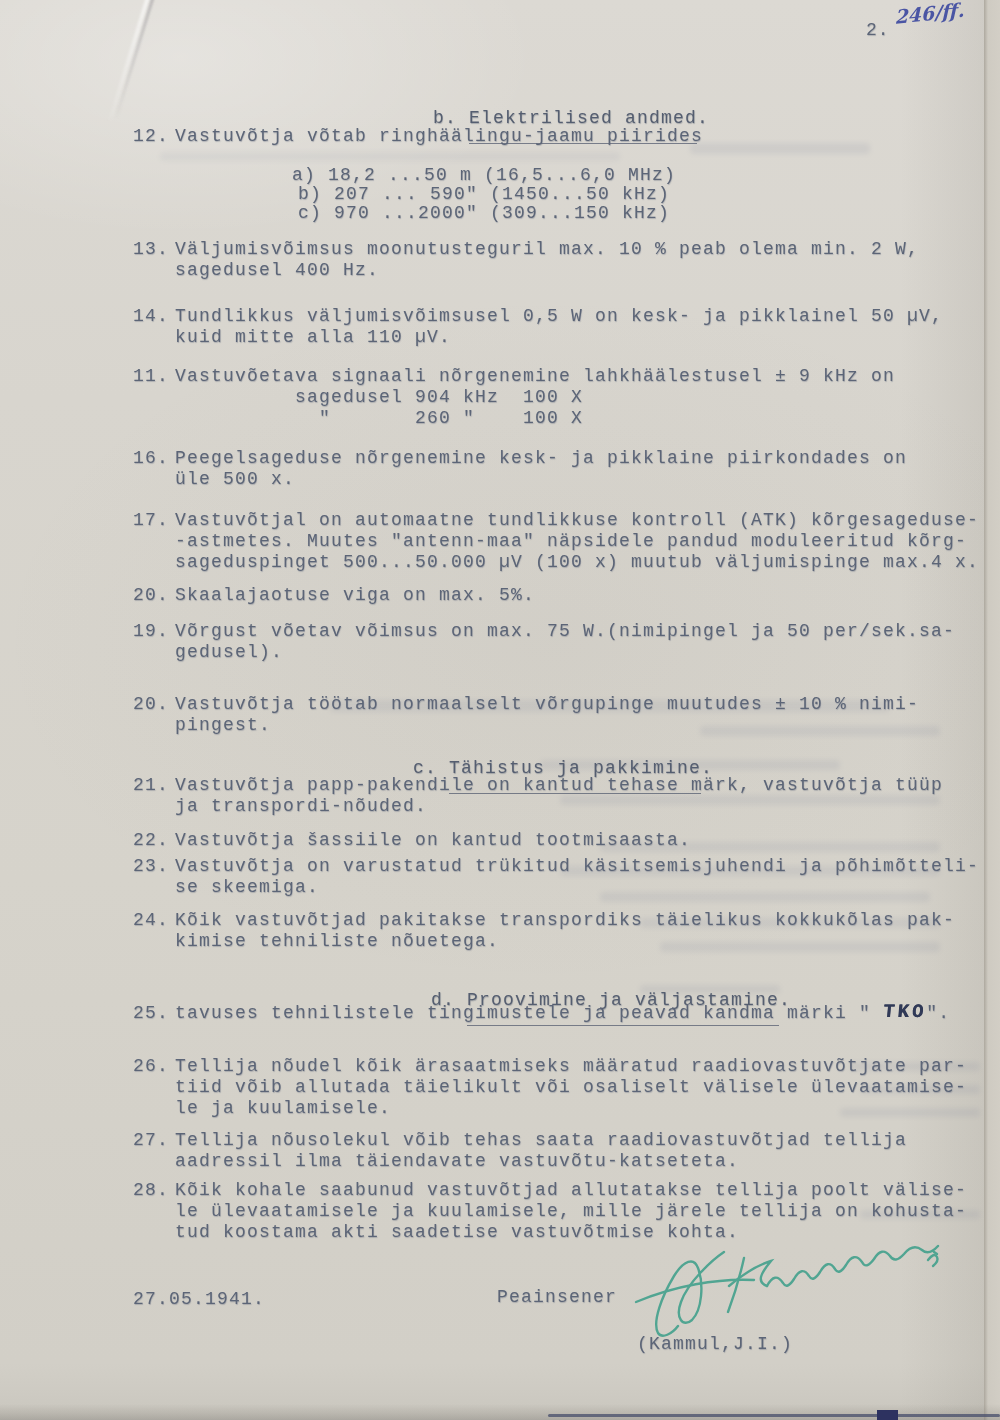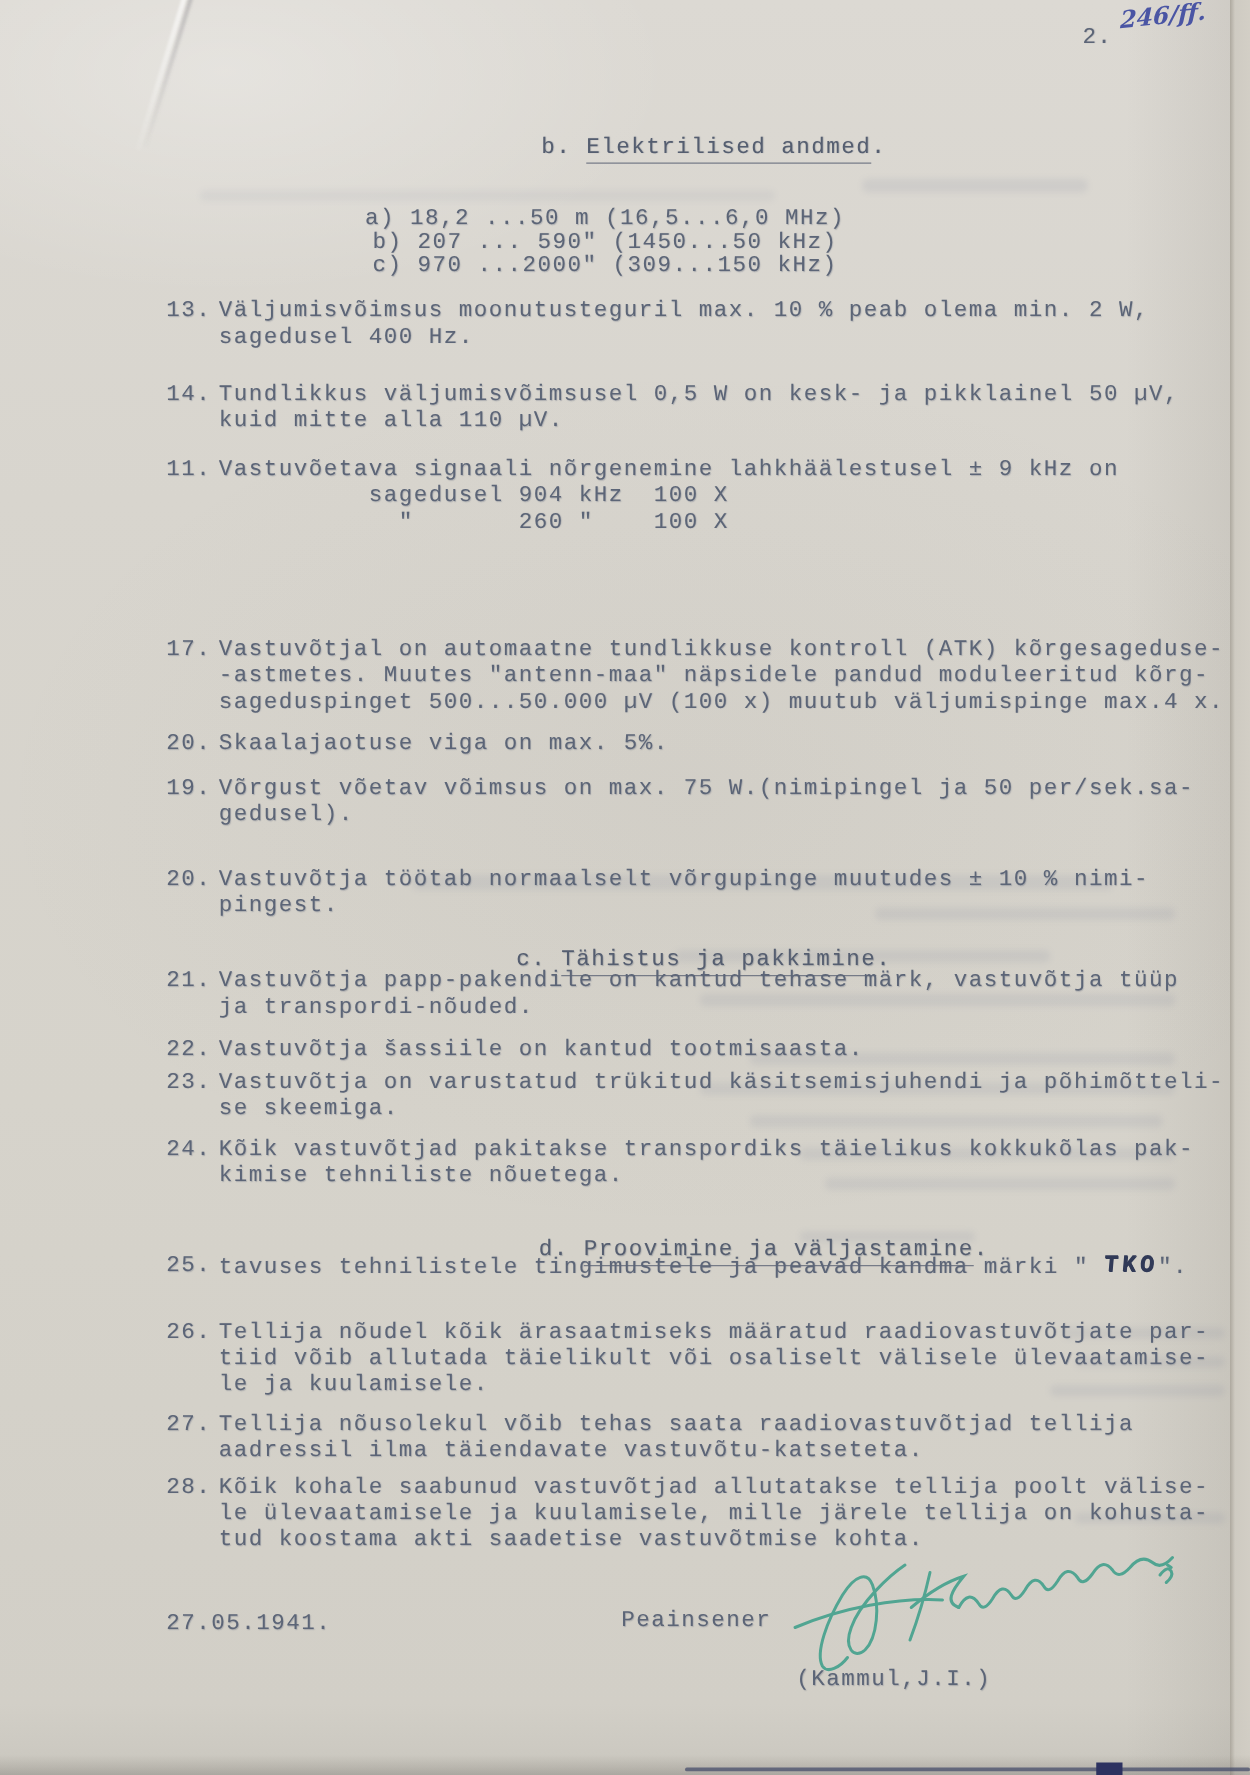--- a/index.html
+++ b/index.html
@@ -15,21 +15,21 @@
       radial-gradient(ellipse 800px 500px at 55% 45%, rgba(110,105,95,0.05), rgba(110,105,95,0) 70%),
       linear-gradient(90deg, rgba(0,0,0,0) 90%, rgba(95,90,80,0.10) 98.5%, rgba(95,90,80,0.16) 100%),
       linear-gradient(180deg,#dcd9d3 0%,#d8d5ce 28%,#d6d3cb 62%,#d2cfc7 96%,#c9c6be 100%);
   }
   .ink{color:#5c6577;text-shadow:0.5px 0.7px 0.9px rgba(92,101,119,0.35);}
   .item{position:absolute;left:133px;width:866px;}
   .num{position:absolute;left:0;top:0;font-size:18px;letter-spacing:1.2px;line-height:21px;}
   .itext{margin-left:42px;font-size:18px;letter-spacing:1.2px;line-height:21px;white-space:pre-wrap;}
   .sub{position:absolute;font-size:18px;letter-spacing:1.2px;line-height:19px;white-space:pre-wrap;text-align:center;}
   .head{position:absolute;font-size:18px;letter-spacing:1.2px;white-space:pre-wrap;color:#555e70;text-shadow:0.5px 0.7px 0.9px rgba(85,94,112,0.4);}
-  .head .u{border-bottom:1.5px solid rgba(85,94,112,0.75);padding-bottom:2px;}
+  .head .u{border-bottom:1.5px solid rgba(85,94,112,0.75);padding-bottom:15px;}
   .pagenum{position:absolute;left:866px;top:20px;font-size:18px;letter-spacing:1px;}
   .handnote{
     position:absolute;left:896px;top:2px;font-size:19px;color:#4a55a4;
     font-family:"DejaVu Serif",serif;font-style:italic;font-weight:bold;
     transform:rotate(-6deg) skewX(-8deg);text-shadow:none;letter-spacing:0;
   }
   .mark-hand{
     display:inline-block;font-weight:bold;color:#313a57;font-size:19px;
     letter-spacing:3px;transform:skewX(-5deg) translateY(-1px);text-shadow:0.4px 0.4px 0 #313a57;
   }
@@ -74,20 +74,24 @@
   <div class="smudge" style="left:840px;top:1108px;width:140px;height:9px;"></div>
   <div class="smudge" style="left:860px;top:1210px;width:120px;height:9px;"></div>
 
   <div class="pagenum ink">2.</div>
   <div class="handnote">246/ff.</div>
 
   <div class="head" style="left:385px;top:88px;">
     <span>b. </span><span class="u">Elektrilised andmed</span><span>.</span>
   </div>
 
+  <div class="item ink" style="top:126px;">
+    <span class="num">12.</span>
+    <div class="itext">Vastuvõtja võtab ringhäälingu-jaamu piirides</div>
+  </div>
   <div class="sub ink" style="left:292px;top:166px;">a) 18,2 ...50 m (16,5...6,0 MHz)
 b) 207 ... 590" (1450...50 kHz)
 c) 970 ...2000" (309...150 kHz)</div>
 
   <div class="item ink" style="top:239px;">
     <span class="num">13.</span>
     <div class="itext">Väljumisvõimsus moonutusteguril max. 10 % peab olema min. 2 W,
 sagedusel 400 Hz.</div>
   </div>
 
@@ -97,20 +101,25 @@
 kuid mitte alla 110 µV.</div>
   </div>
 
   <div class="item ink" style="top:366px;">
     <span class="num">11.</span>
     <div class="itext">Vastuvõetava signaali nõrgenemine lahkhäälestusel ± 9 kHz on
           sagedusel 904 kHz  100 X
             "       260 "    100 X</div>
   </div>
 
+  <div class="item ink" style="top:448px;">
+    <span class="num">16.</span>
+    <div class="itext">Peegelsageduse nõrgenemine kesk- ja pikklaine piirkondades on
+üle 500 x.</div>
+  </div>
 
   <div class="item ink" style="top:510px;">
     <span class="num">17.</span>
     <div class="itext">Vastuvõtjal on automaatne tundlikkuse kontroll (ATK) kõrgesageduse-
 -astmetes. Muutes "antenn-maa" näpsidele pandud moduleeritud kõrg-
 sageduspinget 500...50.000 µV (100 x) muutub väljumispinge max.4 x.</div>
   </div>
 
   <div class="item ink" style="top:585px;">
     <span class="num">20.</span>

